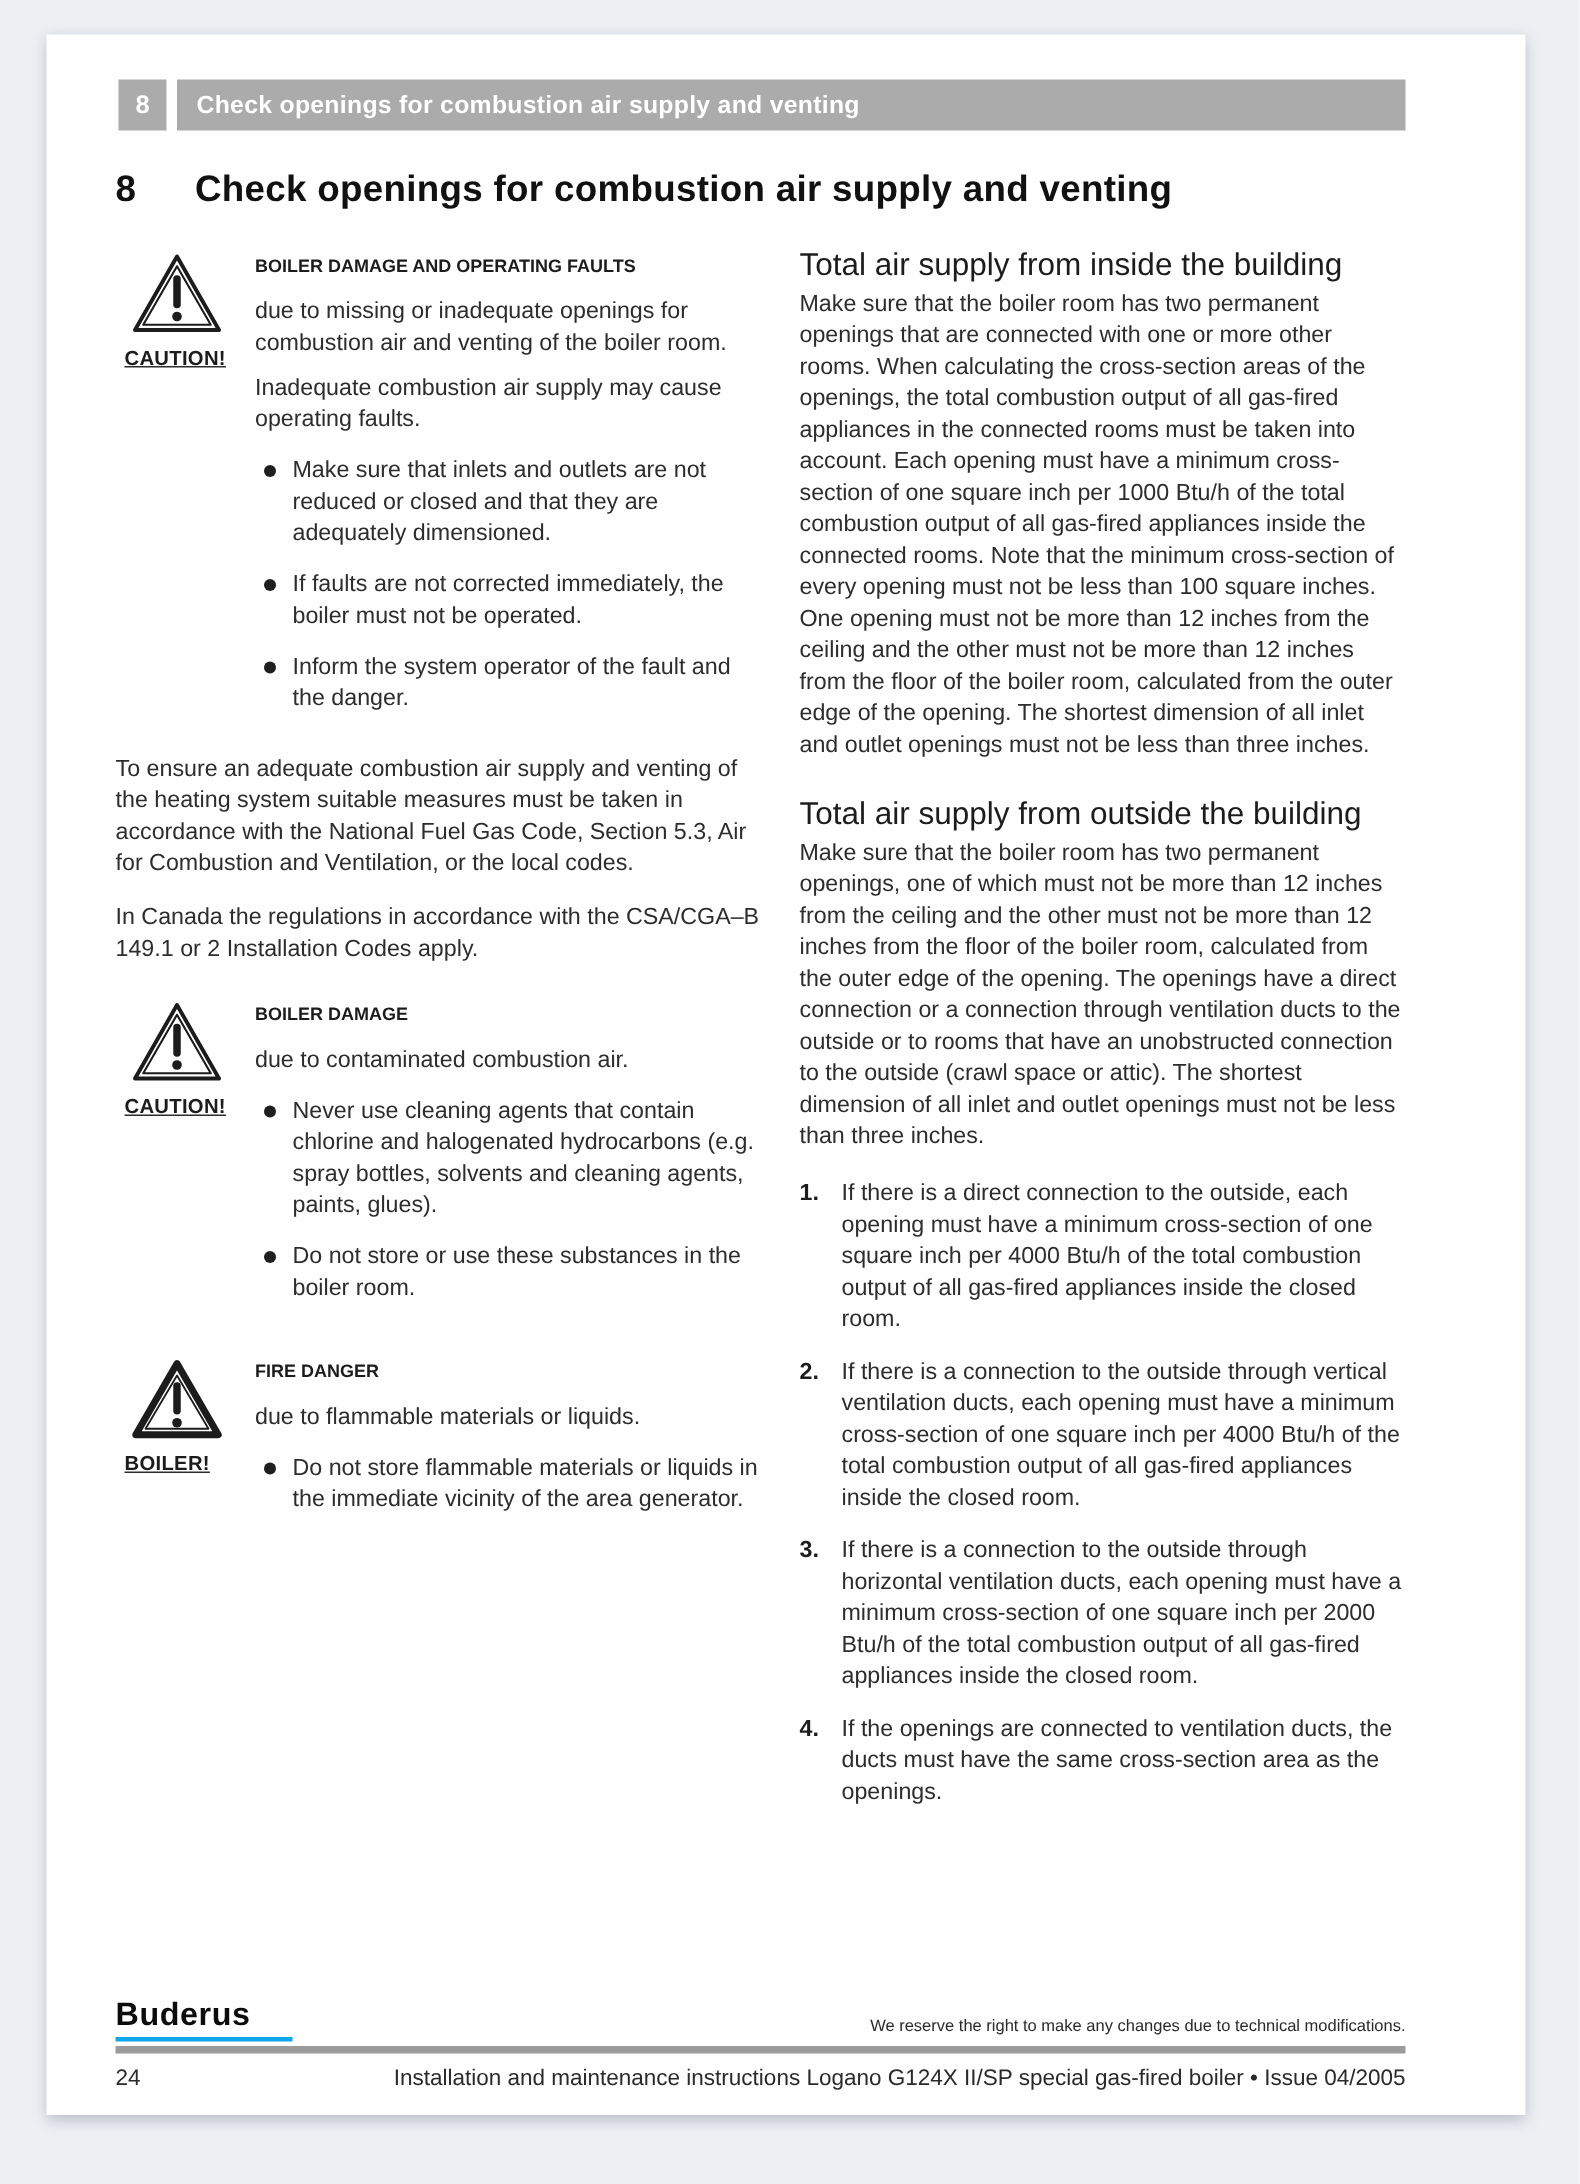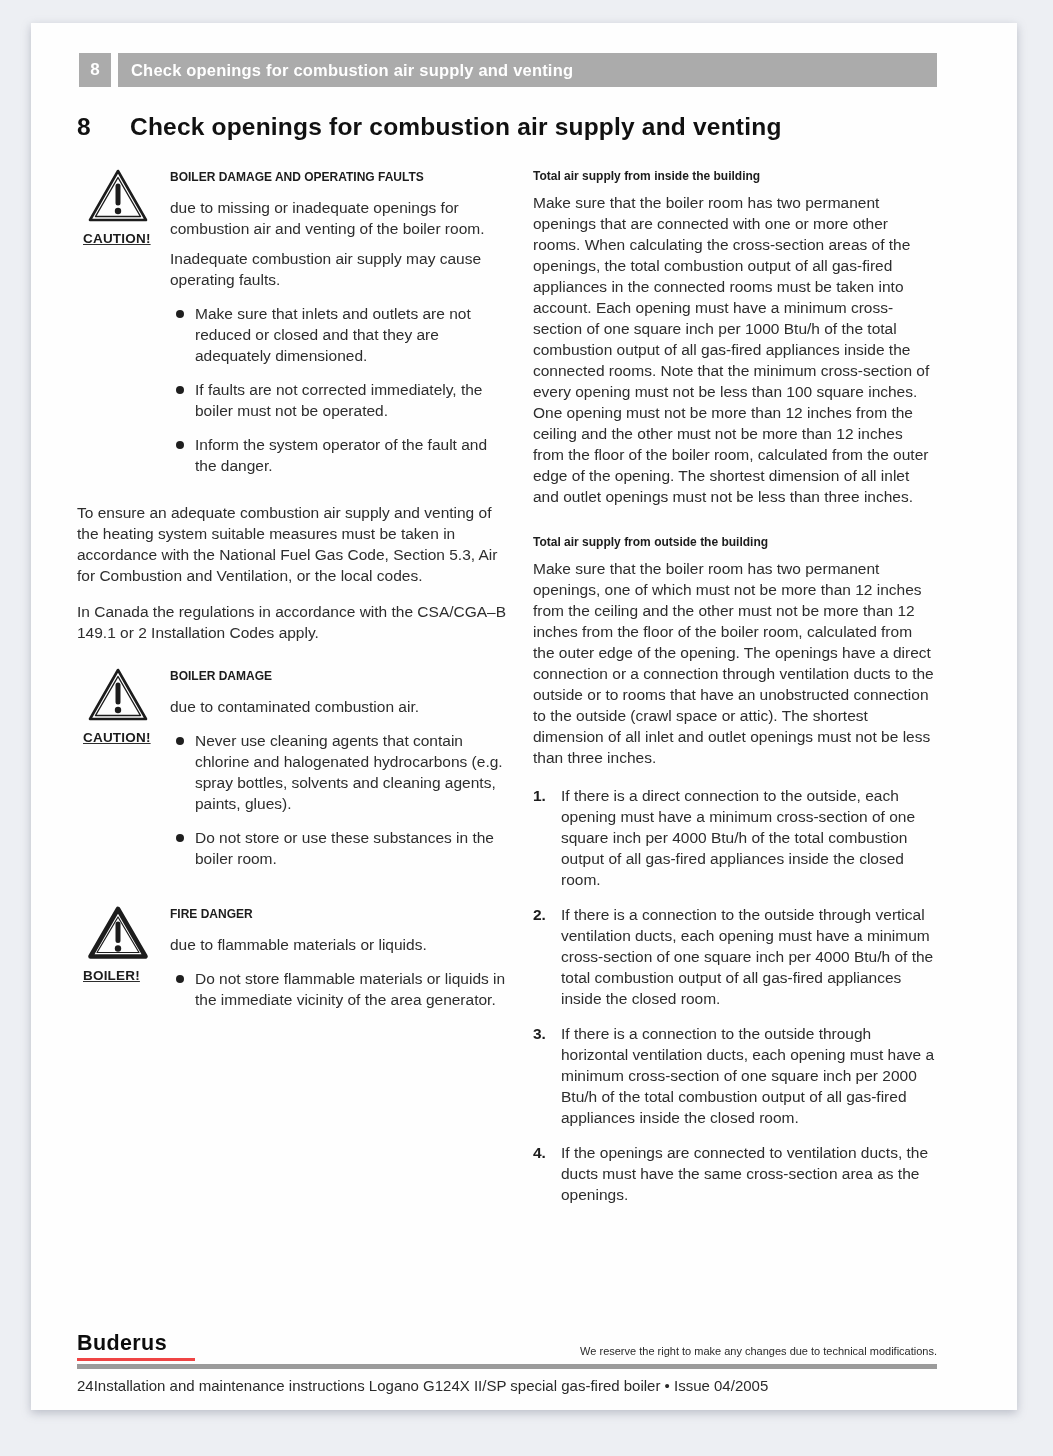--- a/index.html
+++ b/index.html
@@ -53,37 +53,37 @@
   .bullet .dot{
     width:8px;height:8px;border-radius:50%;background:#1f1f1f;
     margin:7px 11px 0 6px;flex-shrink:0;
   }
   .free-para{margin:0;}
   .free-para + .free-para{margin-top:15px;}
   .gap-before-warn2{margin-top:22px;}
   .gap-before-warn3{margin-top:34px;}
 
   
-  .subhead{font-weight:bold;font-size:12px;line-height:21px;color:#1c1c1c;margin:0;}
+  .subhead{font-weight:normal;font-size:21px;line-height:21px;color:#1c1c1c;margin:0;}
   .sect-body{margin:5px 0 0 0;}
   .sect2{margin-top:25px;}
   .numlist{margin-top:17px;}
   .numitem{display:flex;margin-top:14px;}
   .numitem .n{font-weight:bold;width:28px;flex-shrink:0;color:#1c1c1c;}
 
   
   .footer{position:absolute;left:46px;right:80px;bottom:16px;}
   .f-top{display:flex;justify-content:space-between;align-items:flex-end;}
   .logo{
     font-size:21.5px;font-weight:800;letter-spacing:.4px;color:#0c0c0c;
-    border-bottom:3px solid #ef4444;padding:0 28px 2px 0;
+    border-bottom:3px solid #0ea5e9;padding:0 28px 2px 0;
   }
   .notice{font-size:11px;color:#2a2a2a;padding-bottom:4px;}
   .rule{height:5px;background:#9b9b9b;margin-top:3px;}
-  .f-bottom{display:flex;margin-top:8px;font-size:15px;color:#2a2a2a;}
+  .f-bottom{display:flex;justify-content:space-between;margin-top:8px;font-size:15px;color:#2a2a2a;}
 </style>
 </head>
 <body>
 
 <div class="page">
   <div class="inner">
 
     <div class="banner">
       <div class="banner-num">8</div>
       <div class="banner-bar">Check openings for combustion air supply and venting</div>

